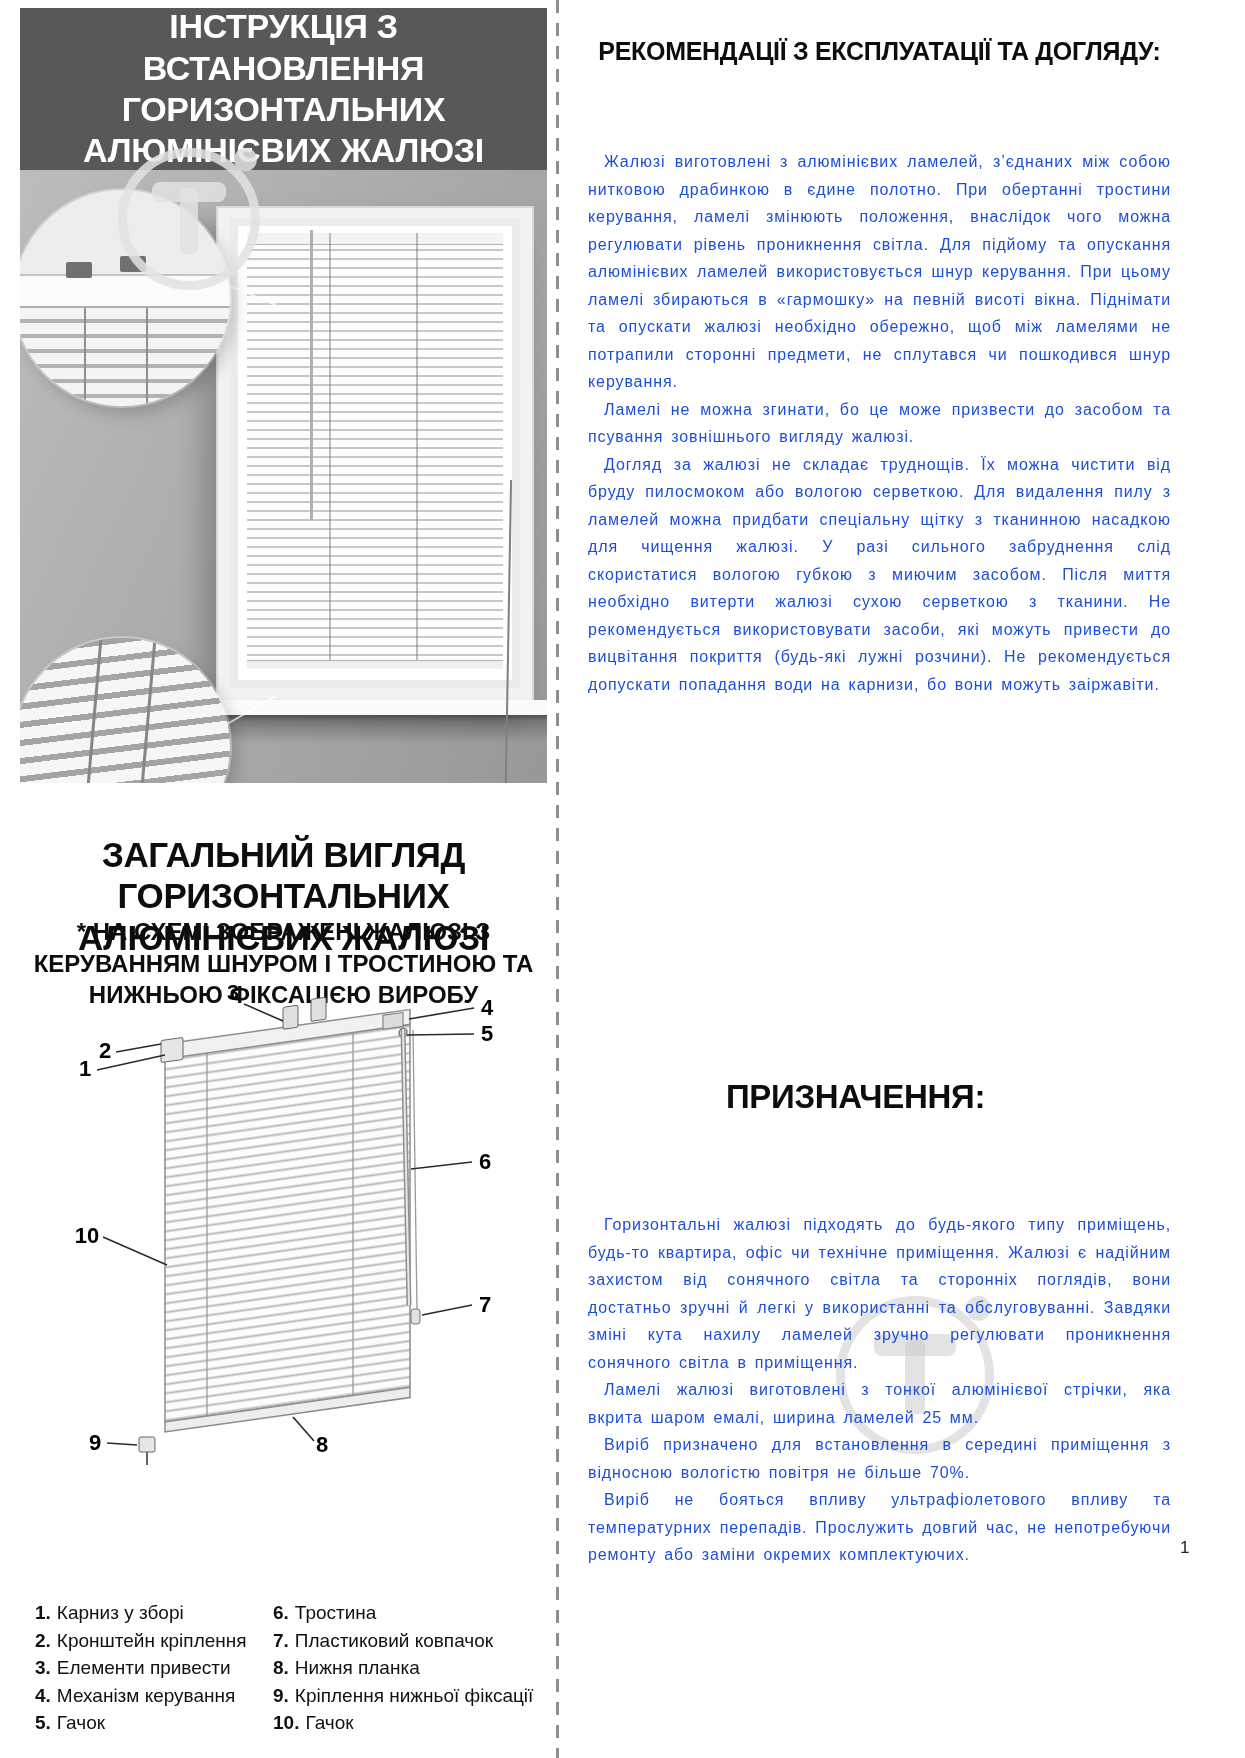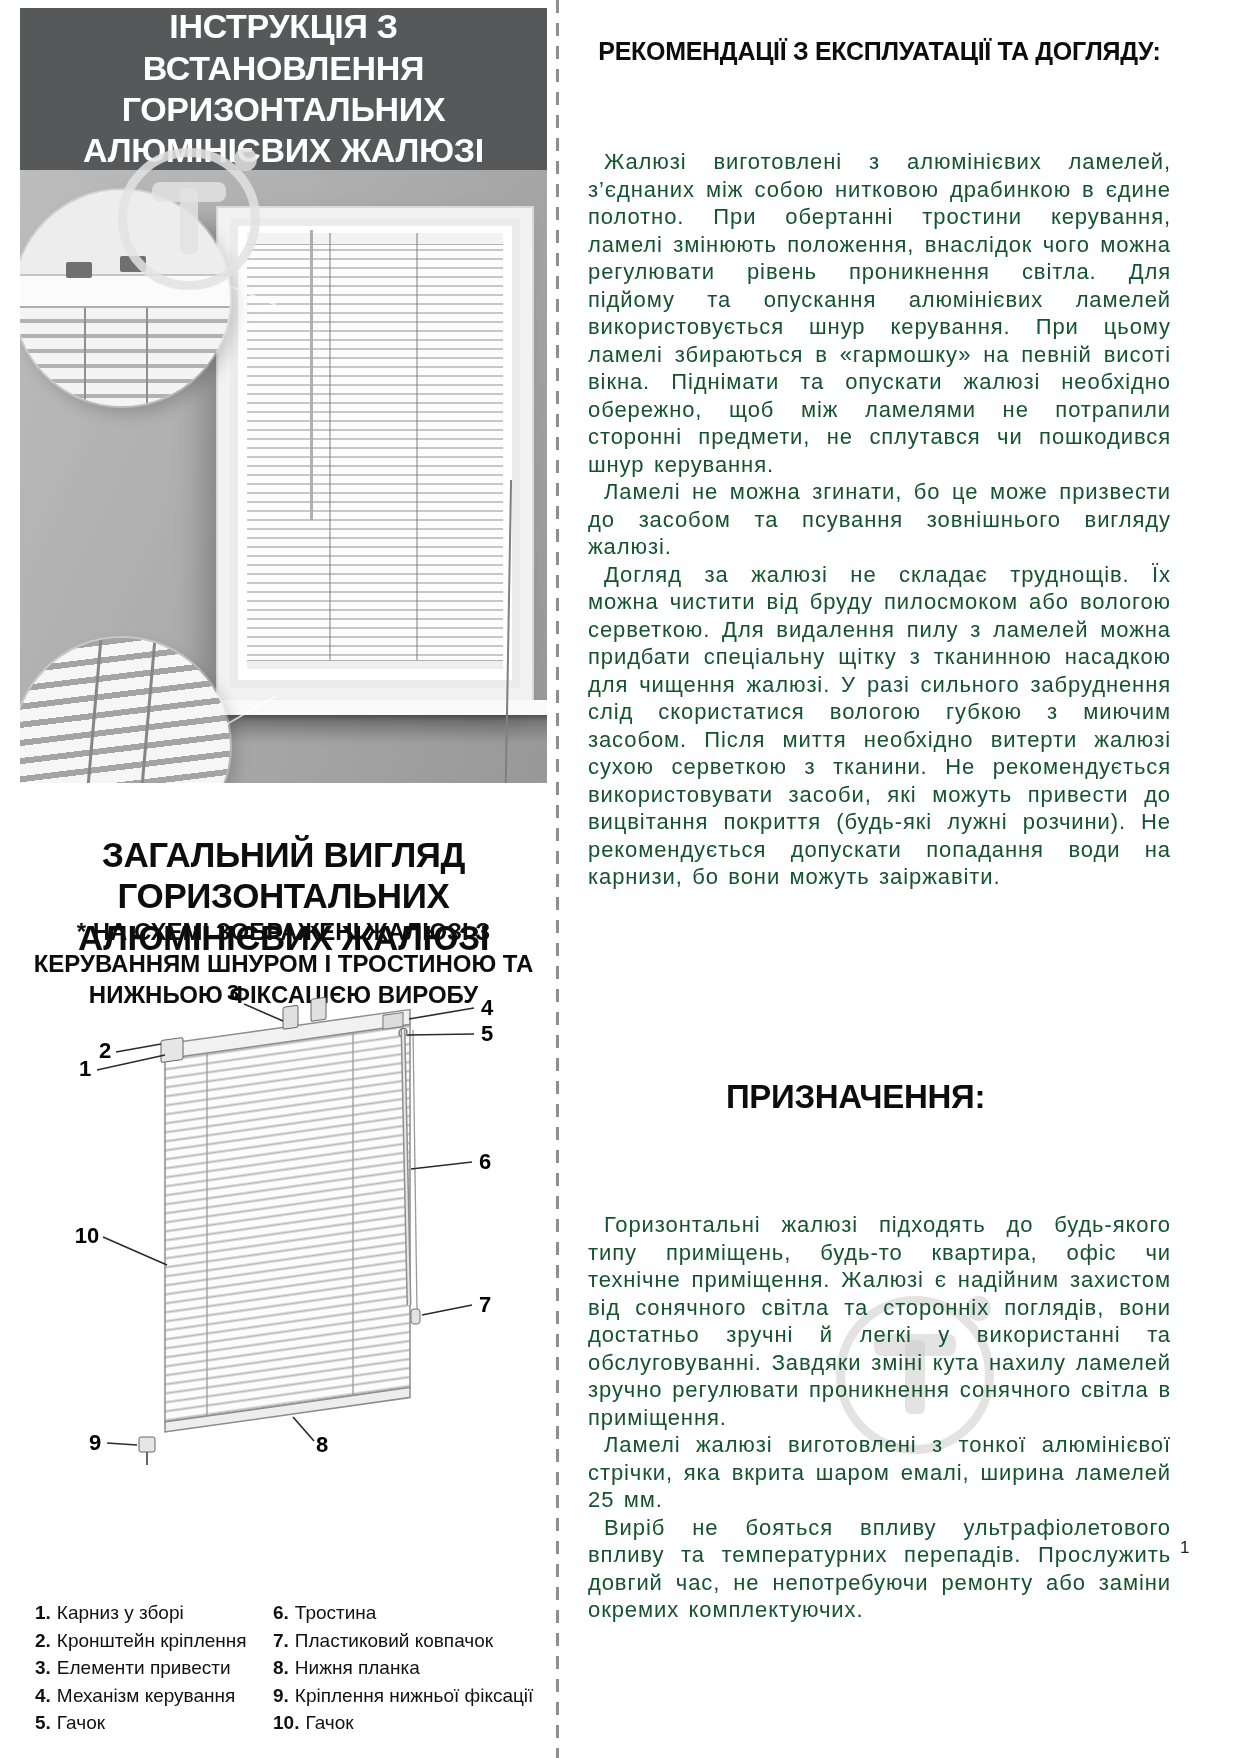--- a/index.html
+++ b/index.html
@@ -81,22 +81,22 @@
     font-size:19px;}
   .legend-item{white-space:nowrap;}
   .legend-num{font-weight:bold;margin-right:6px;}
   
   .care-title{position:absolute;left:588px;top:36px;width:583px;text-align:center;
     font-weight:bold;font-size:25px;line-height:1.25;letter-spacing:-0.3px;color:#0d0d0d;}
   .care-text{position:absolute;left:588px;top:148px;width:583px;z-index:1;}
   .purpose-title{position:absolute;left:564px;top:1078px;width:583px;text-align:center;
     font-weight:bold;font-size:33px;letter-spacing:-0.3px;color:#0d0d0d;}
   .purpose-text{position:absolute;left:588px;top:1211px;width:583px;z-index:1;}
-  p.body{margin:0;text-align:justify;font-size:22px;line-height:27.5px;
-    letter-spacing:0.9px;word-spacing:2.5px;text-indent:16px;color:#14532d;}
+  p.body{margin:0;text-align:justify;font-size:16px;line-height:27.5px;
+    letter-spacing:0.9px;word-spacing:2.5px;text-indent:16px;color:#1d4ed8;}
   .page-num{position:absolute;left:1180px;top:1538px;font-size:17px;color:#222;}
 </style>
 </head>
 <body>
 
 <div class="page">
 
   <div class="divider"></div>
 
   <div class="header-box">
@@ -225,18 +225,19 @@
     <p class="body">Жалюзі виготовлені з алюмінієвих ламелей, з’єднаних між собою нитковою драбинкою в єдине полотно. При обертанні тростини керування, ламелі змінюють положення, внаслідок чого можна регулювати рівень проникнення світла. Для підйому та опускання алюмінієвих ламелей використовується шнур керування. При цьому ламелі збираються в «гармошку» на певній висоті вікна. Піднімати та опускати жалюзі необхідно обережно, щоб між ламелями не потрапили сторонні предмети, не сплутався чи пошкодився шнур керування.</p>
     <p class="body">Ламелі не можна згинати, бо це може призвести до засобом та псування зовнішнього вигляду жалюзі.</p>
     <p class="body">Догляд за жалюзі не складає труднощів. Їх можна чистити від бруду пилосмоком або вологою серветкою. Для видалення пилу з ламелей можна придбати спеціальну щітку з тканинною насадкою для чищення жалюзі. У разі сильного забруднення слід скористатися вологою губкою з миючим засобом. Після миття необхідно витерти жалюзі сухою серветкою з тканини. Не рекомендується використовувати засоби, які можуть привести до вицвітання покриття (будь-які лужні розчини). Не рекомендується допускати попадання води на карнизи, бо вони можуть заіржавіти.</p>
   </div>
 
   <div class="purpose-title">ПРИЗНАЧЕННЯ:</div>
 
   <div class="purpose-text">
     <p class="body">Горизонтальні жалюзі підходять до будь-якого типу приміщень, будь-то квартира, офіс чи технічне приміщення. Жалюзі є надійним захистом від сонячного світла та сторонніх поглядів, вони достатньо зручні й легкі у використанні та обслуговуванні. Завдяки зміні кута нахилу ламелей зручно регулювати проникнення сонячного світла в приміщення.</p>
     <p class="body">Ламелі жалюзі виготовлені з тонкої алюмінієвої стрічки, яка вкрита шаром емалі, ширина ламелей 25 мм.</p>
+    <p class="body">Виріб призначено для встановлення в середині приміщення з відносною вологістю повітря не більше 70%.</p>
     <p class="body">Виріб не бояться впливу ультрафіолетового впливу та температурних перепадів. Прослужить довгий час, не непотребуючи ремонту або заміни окремих комплектуючих.</p>
   </div>
 
   <div class="page-num">1</div>
 
 </div>
 
 </body></html>

